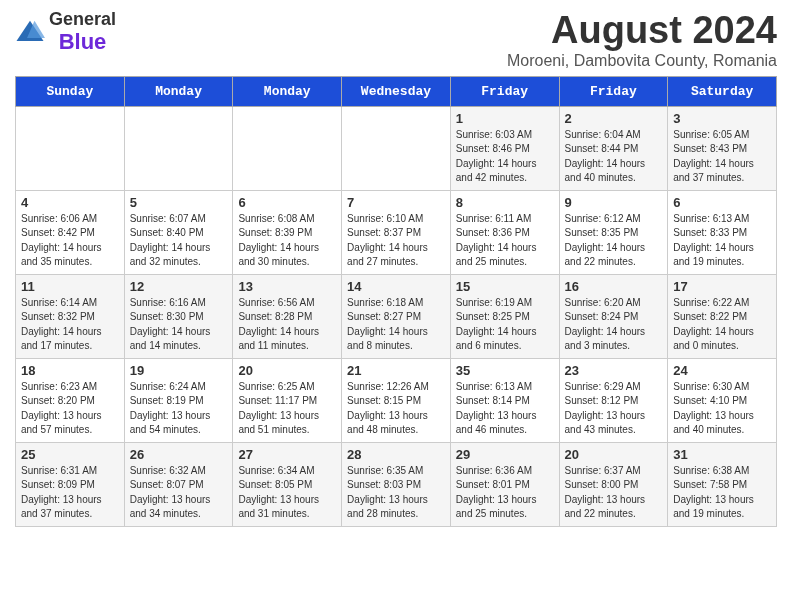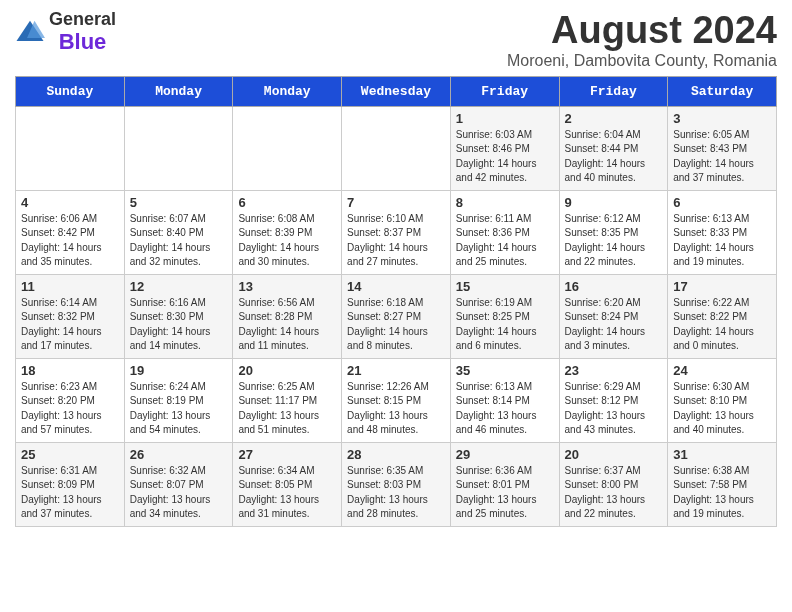--- a/index.html
+++ b/index.html
@@ -277,21 +277,21 @@
         </td>
         <td>
           <span class="day-num">23</span>
           <div class="cell-info">Sunrise: 6:29 AM
 Sunset: 8:12 PM
 Daylight: 13 hours and 43 minutes.</div>
         </td>
         <td>
           <span class="day-num">24</span>
           <div class="cell-info">Sunrise: 6:30 AM
-Sunset: 8:10 PM
+Sunset: 4:10 PM
 Daylight: 13 hours and 40 minutes.</div>
         </td>
       </tr>
       <tr>
         <td>
           <span class="day-num">25</span>
           <div class="cell-info">Sunrise: 6:31 AM
 Sunset: 8:09 PM
 Daylight: 13 hours and 37 minutes.</div>
         </td>

